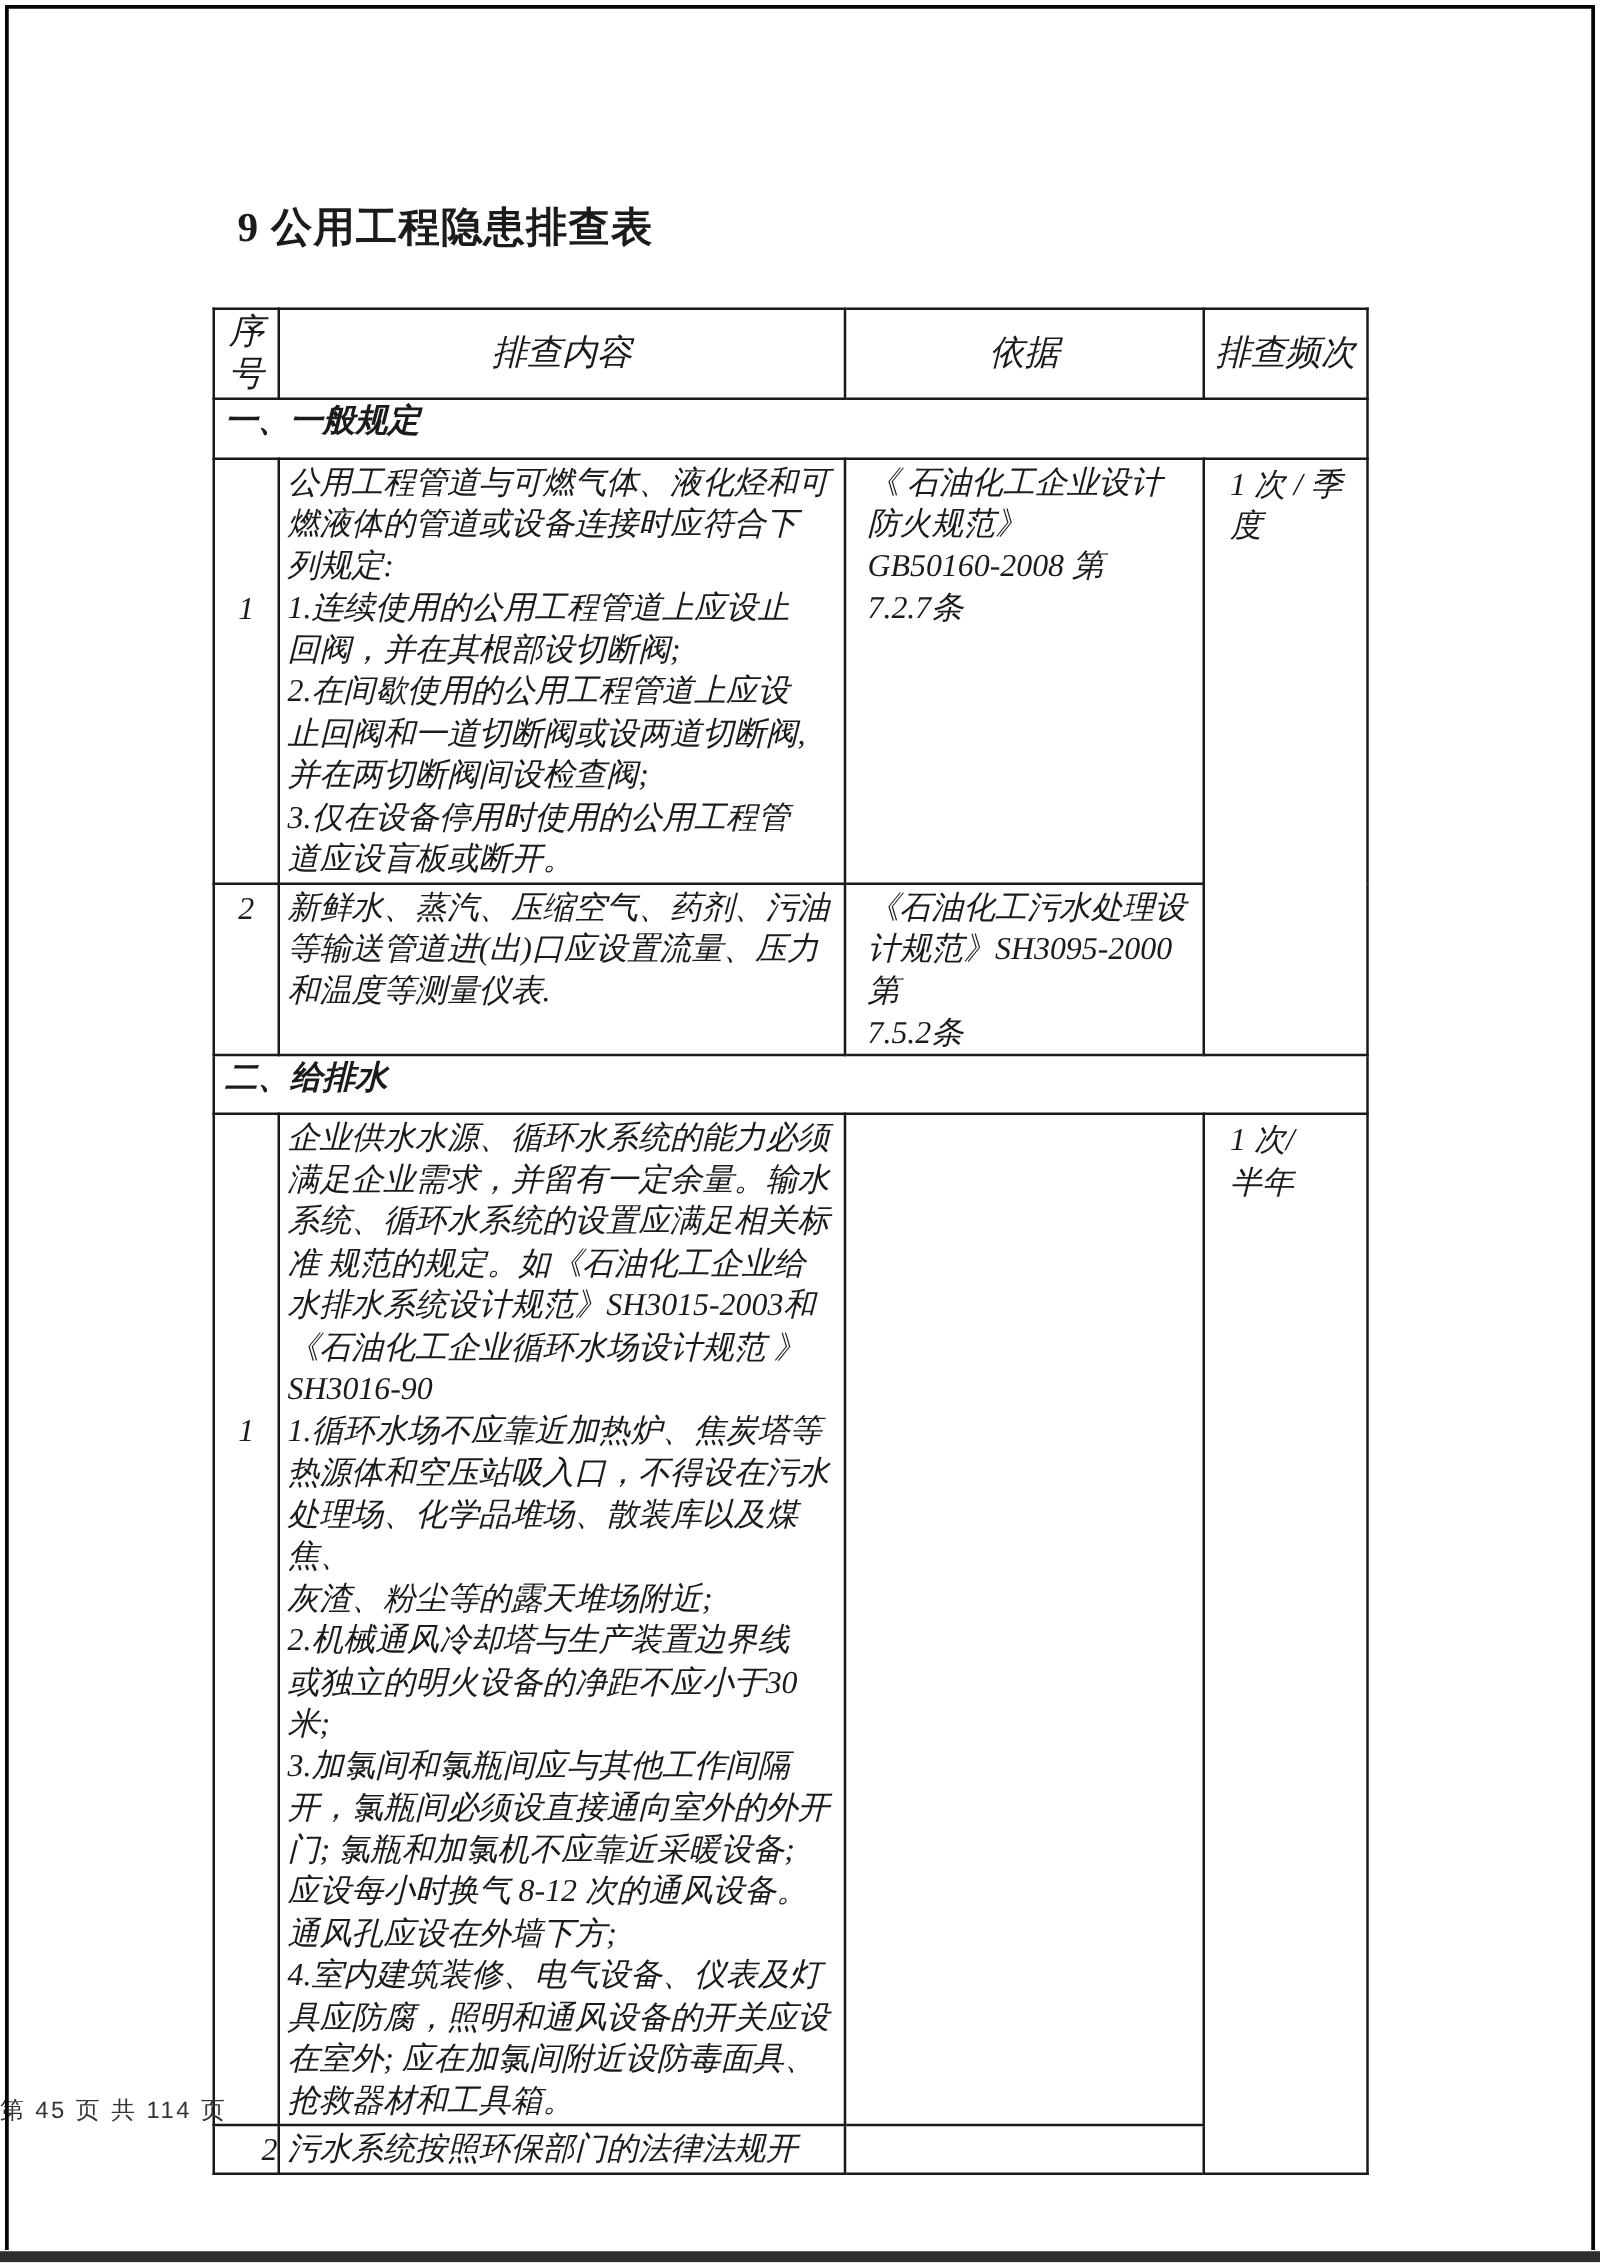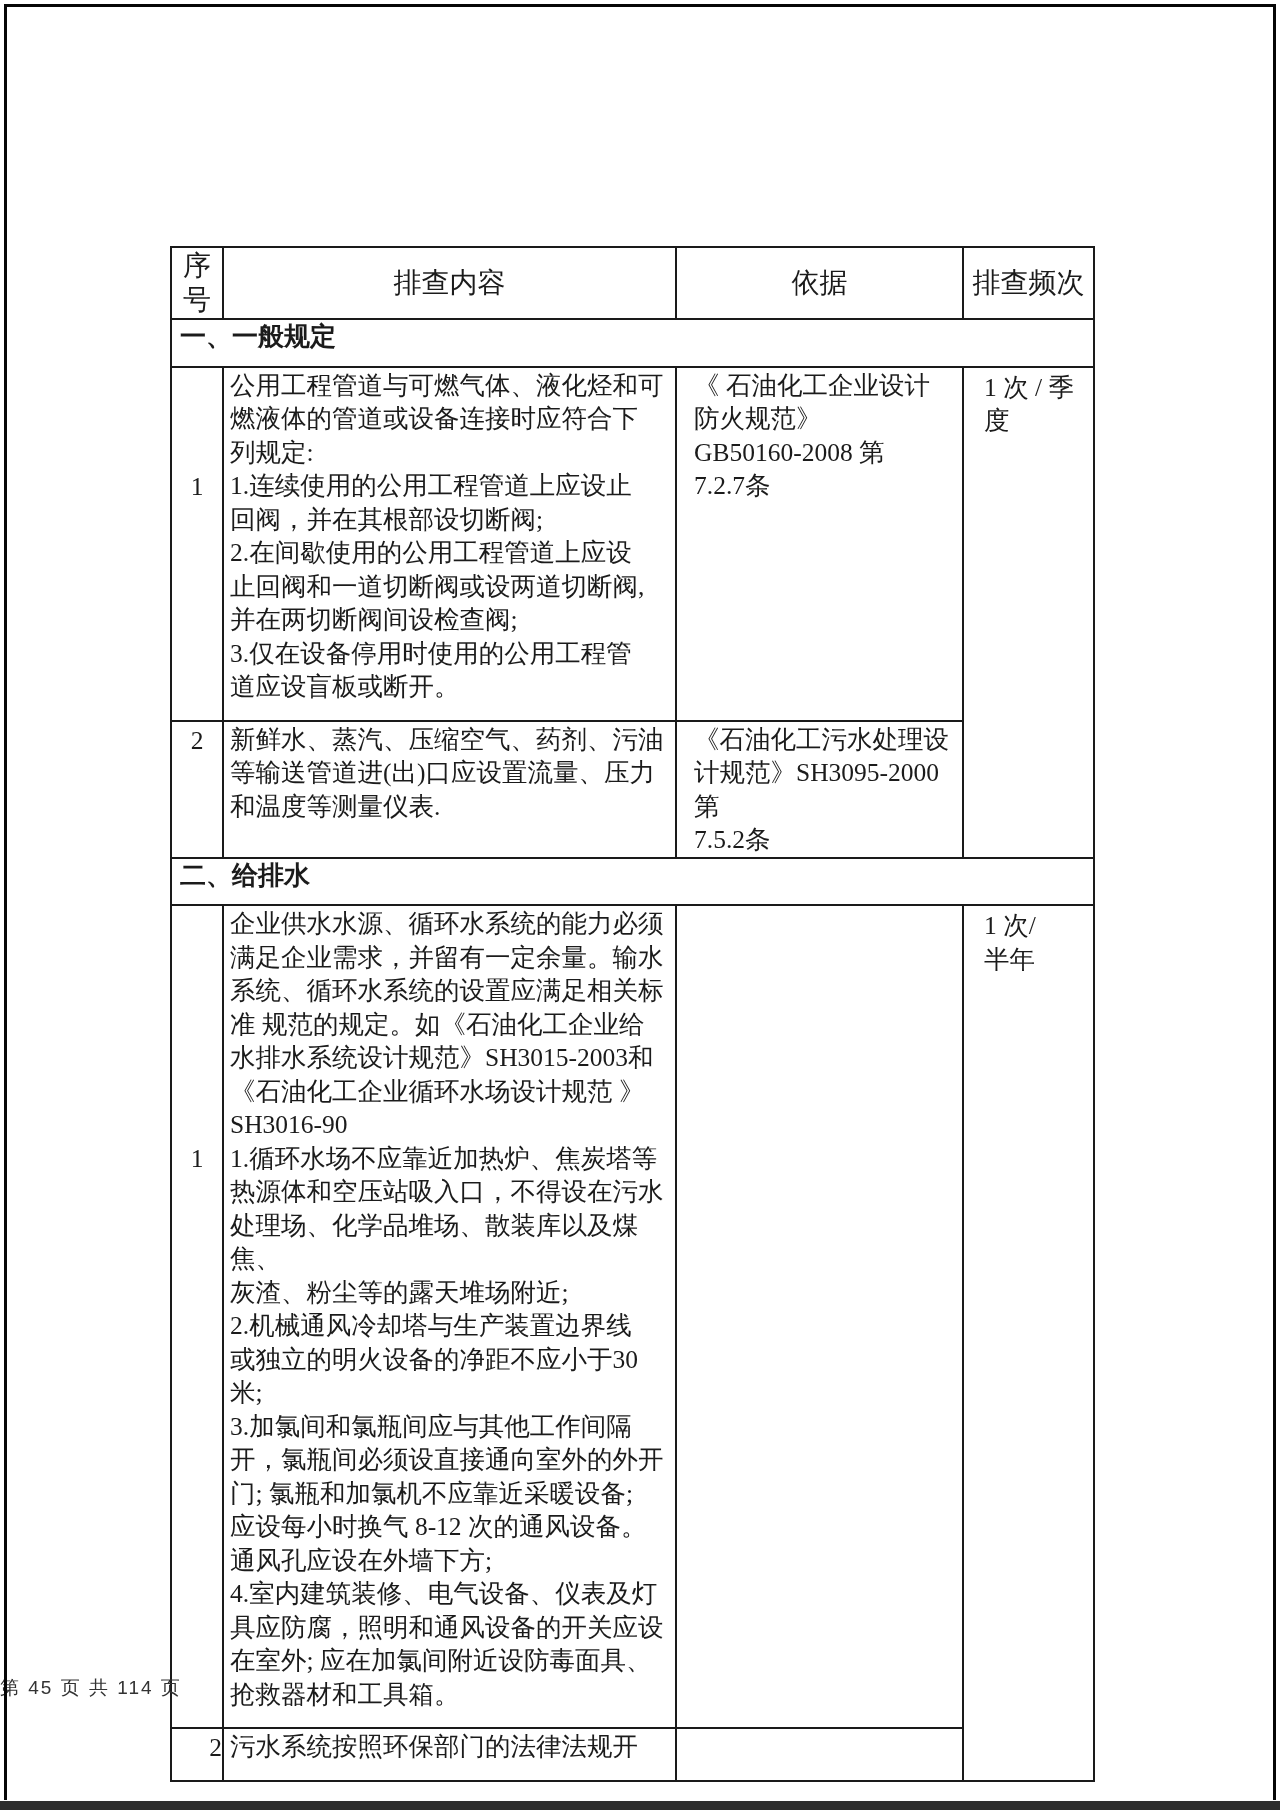--- a/index.html
+++ b/index.html
@@ -3,52 +3,53 @@
 <meta charset="utf-8">
 <style>
   html,body{margin:0;padding:0;background:#ffffff;}
   .page{position:relative;width:1280px;height:1810px;background:#ffffff;overflow:hidden;
         font-family:"Liberation Serif","DejaVu Serif",serif;color:#1b1b1b;}
   .frame{position:absolute;left:4px;top:4px;right:4px;bottom:10px;border:3px solid #060606;border-bottom:none;pointer-events:none;}
   .bottombar{position:absolute;left:0;right:0;bottom:0;height:9px;background:#2e2e2e;}
 
   .title{position:absolute;left:190px;top:160px;margin:0;font-size:33px;font-weight:bold;letter-spacing:1px;white-space:nowrap;}
 
-  table.tbl{position:absolute;left:170px;top:246px;width:923px;border-collapse:collapse;table-layout:fixed;}
+  table.tbl{position:absolute;left:170px;top:246px;width:923px;border-collapse:collapse;table-layout:fixed;font-style:italic;}
   .tbl td,.tbl th{border:2px solid #1a1a1a;box-sizing:border-box;vertical-align:top;
                   font-size:25.5px;line-height:33.5px;font-weight:normal;padding:0;}
   .tbl th{vertical-align:middle;text-align:center;font-size:28px;line-height:34px;}
   .th-freq{padding:0 14px;}
   .th-no{padding:0 2px;}
 
   .h-hdr{height:72px;} .h-sect{height:34px;} .h-r1{height:338px;} .h-r2{height:103px;}
   .h-sect2{height:35px;} .h-big{height:774px;} .h-last{height:31px;}
 
   td.sect-cell{font-weight:bold;font-size:26px;padding:0 0 12px 8px;vertical-align:middle;}
   td.num{text-align:center;padding-top:2px;}
   td.num.pt-a{padding-top:102px;}
   td.num.pt-b{padding-top:236px;}
   td.num.clip{text-align:right;padding-right:0;}
-  td.cnt{padding:1px 2px 16px 6px;white-space:pre-line;text-align:left;}
+  td.cnt{padding:1px 2px 2px 6px;white-space:pre-line;text-align:left;}
   td.bas{padding:1px 2px 0 17px;white-space:pre-line;}
   td.frq{padding:3px 2px 0 20px;white-space:pre-line;}
 
   .footer{position:absolute;left:0;right:0;top:1675px;text-align:left;
           font-family:"Liberation Sans","DejaVu Sans",sans-serif;font-size:19px;color:#333;letter-spacing:2px;}
 
   .wm{position:absolute;right:38px;top:1728px;display:flex;align-items:center;gap:10px;}
   .wm .wm-text{font-family:"Liberation Sans","DejaVu Sans",sans-serif;font-size:40px;letter-spacing:3px;
           color:#fafafa;text-shadow:2px 2px 2px #a0a0a0,-1px -1px 1px #ffffff;white-space:nowrap;}
   .wm svg{display:block;}
 </style>
 </head>
 <body>
 
 <div class="page">
 
+  <h1 class="title">9 公用工程隐患排查表</h1>
 
   <table class="tbl">
     <colgroup>
       <col style="width:52px">
         <col style="width:453px">
         <col style="width:287px">
         <col style="width:131px">
     </colgroup>
     <tbody>
       <tr class="h-hdr">

